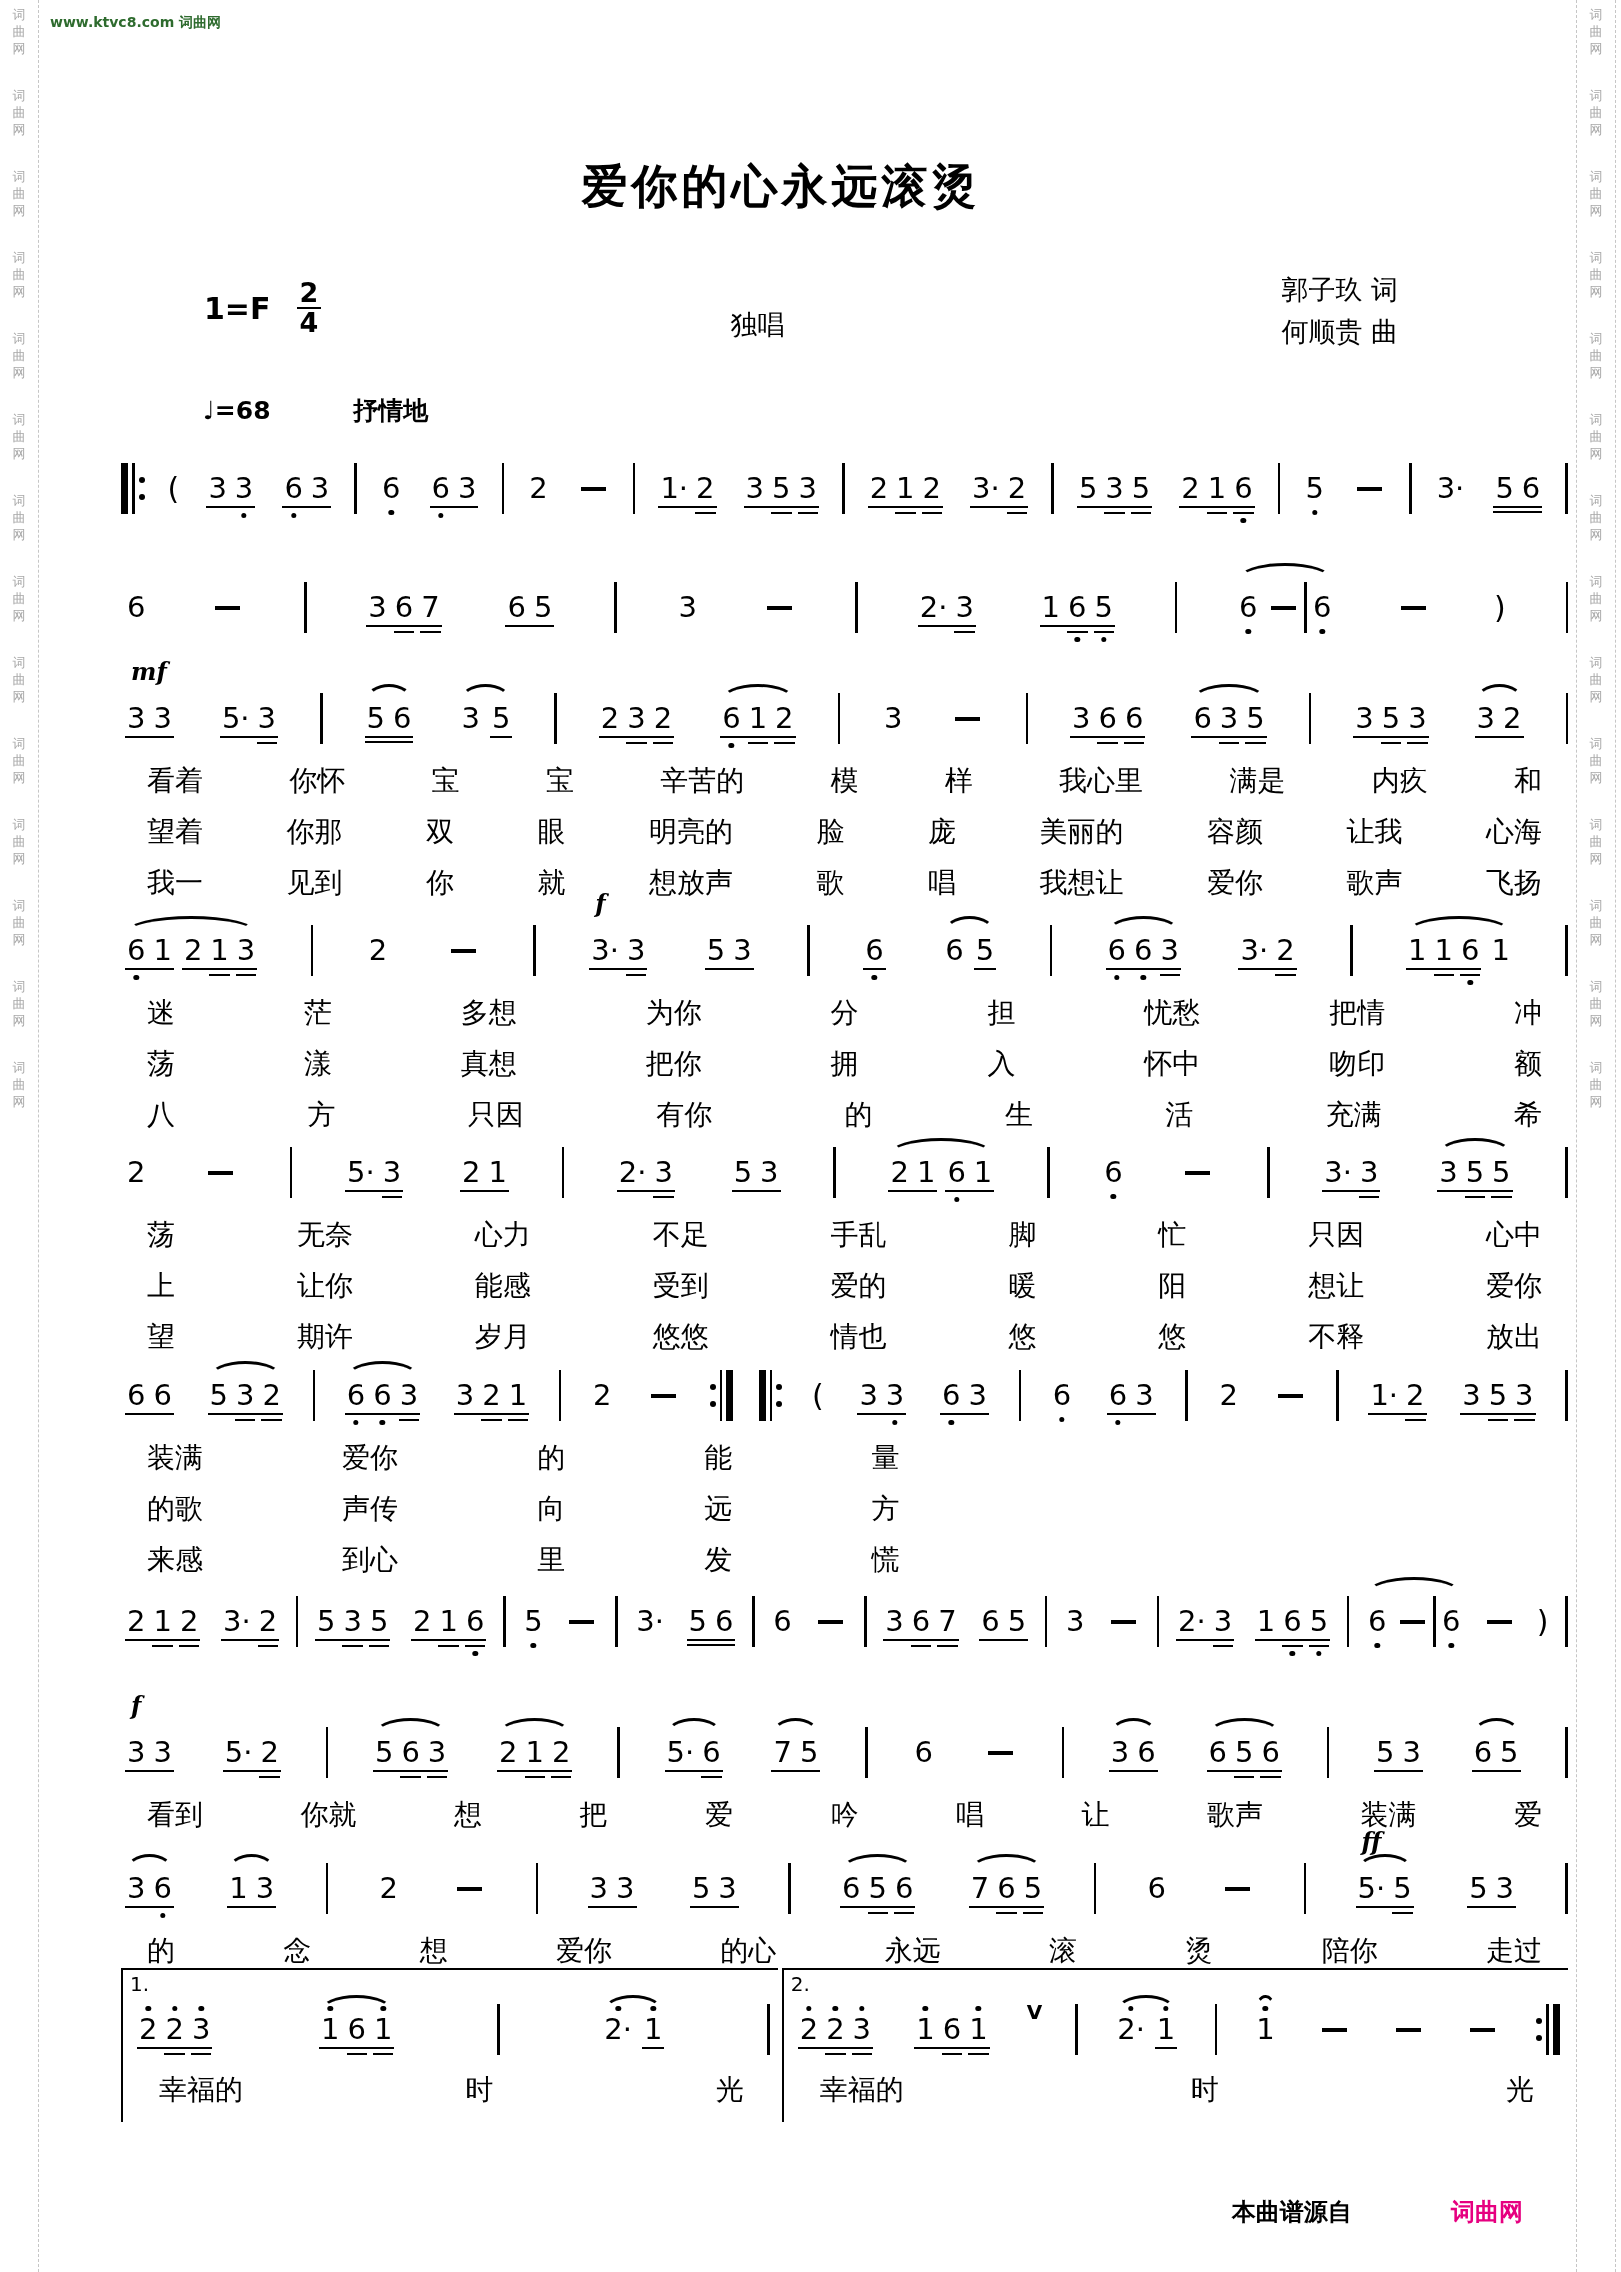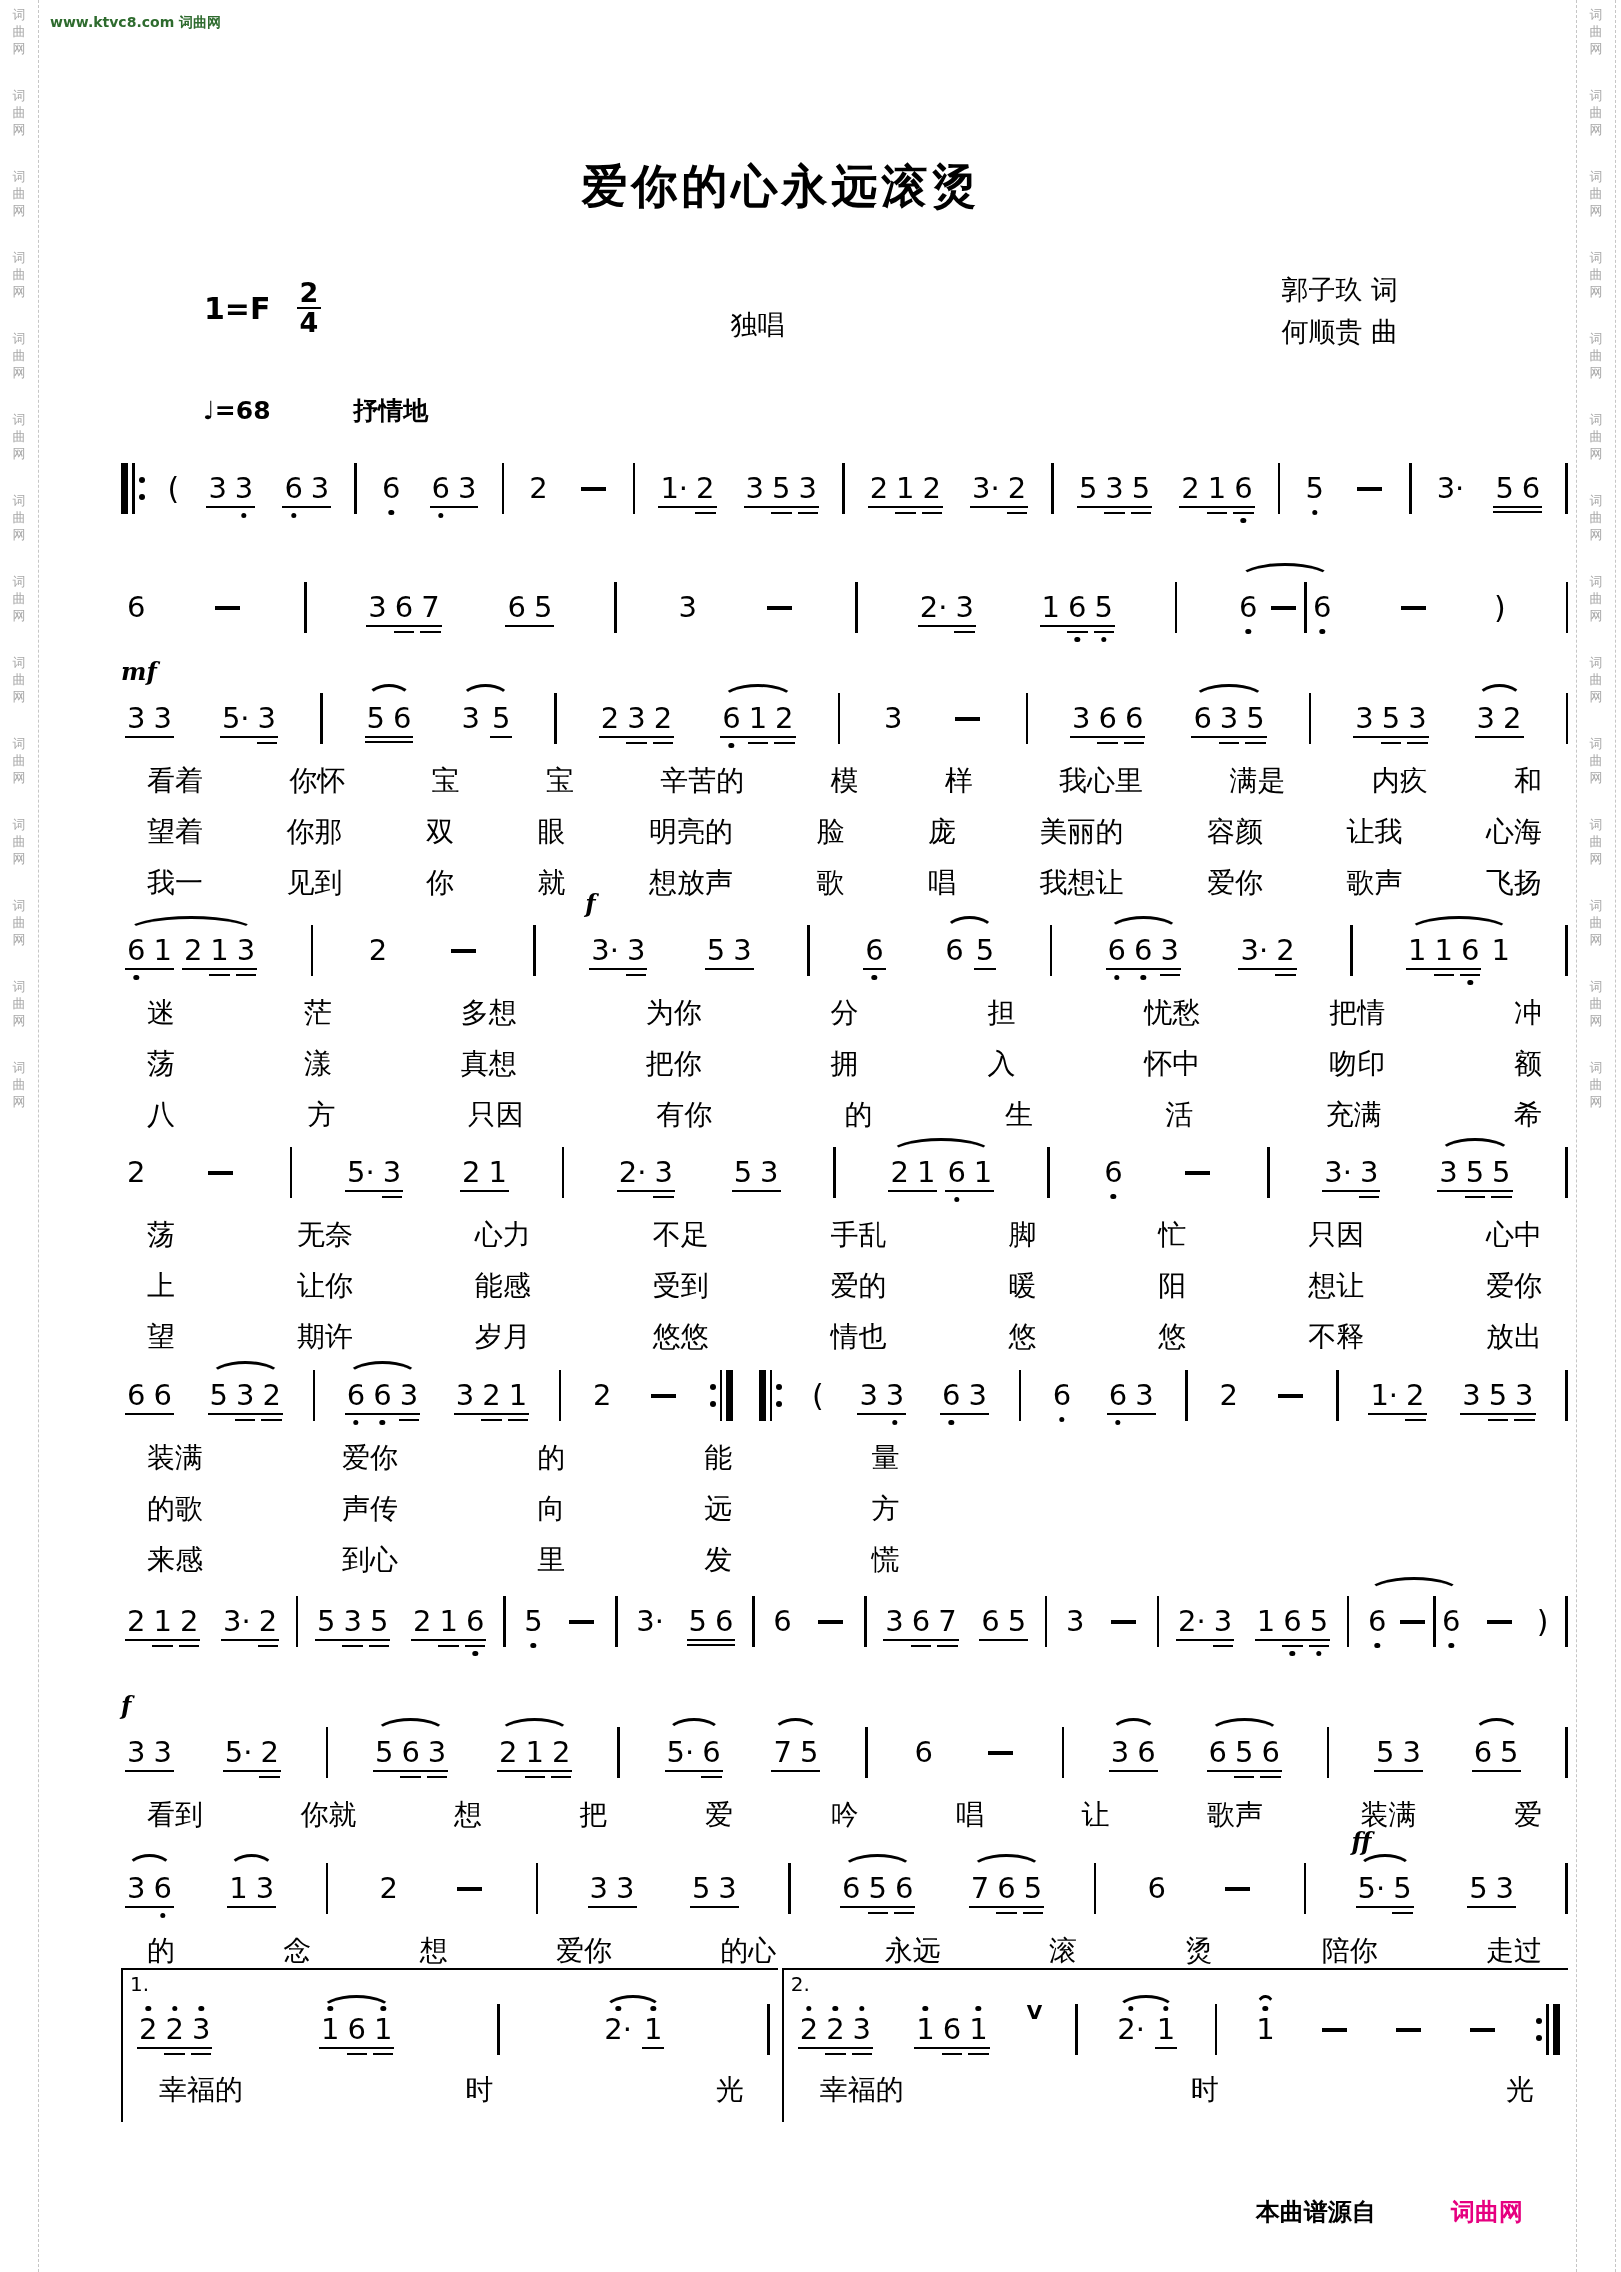--- a/index.html
+++ b/index.html
@@ -44,33 +44,33 @@
   .bar{width:2.5px;height:51px;background:#000;}
   .rs,.re{display:inline-flex;align-items:center;gap:4px;height:51px;}
   .rthick{width:7px;height:51px;background:#000;}
   .rthin{width:2.5px;height:51px;background:#000;}
   .rdots{display:flex;flex-direction:column;gap:11px;}
   .rdots i{width:6px;height:6px;border-radius:50%;background:#000;display:block;}
   .spanwrap{display:inline-flex;position:relative;align-items:center;}
   .arcel{position:absolute;top:-19px;left:5px;right:5px;height:13px;
          border:3px solid transparent;border-bottom:none;border-top:3px solid #000;
          border-radius:50% 50% 0 0/100% 100% 0 0;}
-  .dyn{position:absolute;top:-46px;left:0;font-family:"DejaVu Serif",serif;
+  .dyn{position:absolute;top:-46px;left:10px;font-family:"DejaVu Serif",serif;
        font-style:italic;font-weight:bold;font-size:24px;}
   .breath{font-size:20px;font-weight:bold;position:relative;top:-18px;}
   .lyrblock{margin-top:12px;}
   .lyrrow{display:flex;justify-content:space-between;padding:0 26px;font-size:28px;
           font-family:"DejaVu Serif",serif;margin-bottom:13px;}
   .voltarow{display:flex;align-items:flex-start;}
   .volta{position:relative;border-top:2.5px solid #000;border-left:2.5px solid #000;
          padding:30px 8px 0 10px;}
   .volta .vlabel{position:absolute;top:2px;left:7px;font-size:20px;}
   .volta .sysline{height:59px;}
   #attr{position:absolute;right:99px;bottom:44px;font-size:24px;font-weight:bold;}
-  #attr .src{margin-left:67px;}
+  #attr .src{margin-left:91px;}
 </style>
 </head>
 <body>
 
 <div id="page">
 
   <div class="sidestrip left" id="strip-left" style="color: rgb(168, 168, 168);">
       <div class="wmgrp">
         <span>词</span>
         <span>曲</span>

